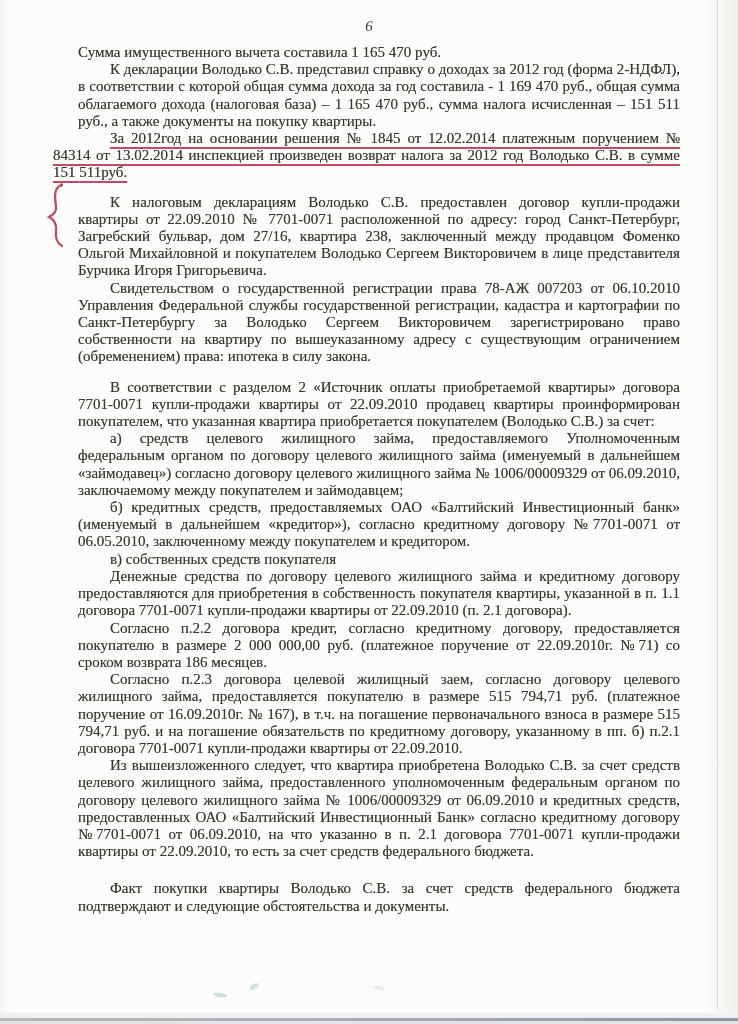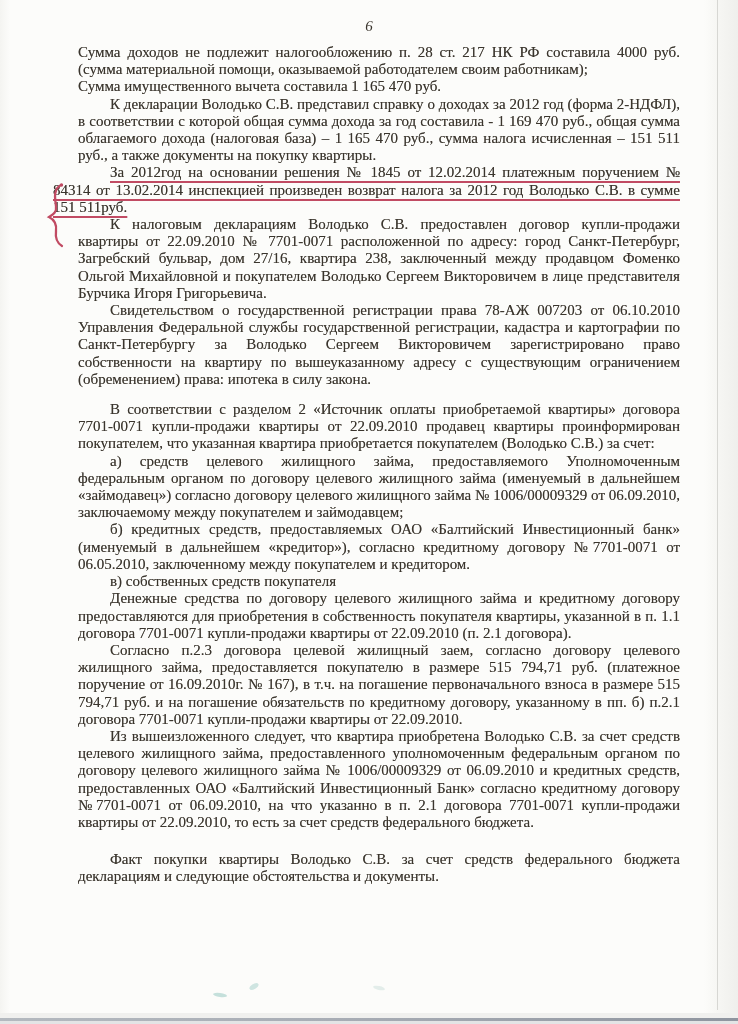--- a/index.html
+++ b/index.html
@@ -17,21 +17,21 @@
     font-style:italic;font-size:15px;color:var(--ink,#3a352d);
   }
   .doc-body{
     position:absolute;left:78px;top:44px;width:602px;
     font-size:15px;line-height:17.2px;color:var(--ink,#3a352d);
     text-align:justify;
     text-shadow:0 0 0.5px rgba(58,53,45,0.55);
   }
   .para{margin:0;}
   .para.indent{text-indent:32px;}
-  .para.gap-sm{margin-top:0;}
+  .para.gap-sm{margin-top:12px;}
   .para.gap-md{margin-top:20px;}
   .para.gap-lg{margin-top:13px;}
   .para.underlined{
     text-decoration:underline;
     text-decoration-color:var(--red,#c14b63);
     text-decoration-thickness:1.9px;
     text-underline-offset:3.5px;
   }
   .para.shift-left{margin-left:-25px;text-indent:57px;}
   .bracket{
@@ -61,34 +61,34 @@
   .smudge-3{left:373px;top:986px;width:12px;height:4px;background:rgba(130,180,172,0.20);transform:rotate(12deg);}
 </style>
 </head>
 <body>
 
 <div class="page">
 
   <div class="page-number">6</div>
 
   <div class="doc-body">
-      <p class="para">Сумма доходов не подлежит налогообложению п. 28 ст. 217 НК РФ составила 4000 руб. (сумма материальной помощи, оказываемой работодателем своим работникам);</p>
       <p class="para">Сумма имущественного вычета составила 1 165 470 руб.</p>
       <p class="para indent">К декларации Володько С.В. представил справку о доходах за 2012 год (форма 2-НДФЛ), в соответствии с которой общая сумма дохода за год составила - 1 169 470 руб., общая сумма облагаемого дохода (налоговая база) – 1 165 470 руб., сумма налога исчисленная – 151 511 руб., а также документы на покупку квартиры.</p>
       <p class="para indent underlined shift-left">За 2012год на основании решения № 1845 от 12.02.2014 платежным поручением № 84314 от 13.02.2014 инспекцией произведен возврат налога за 2012 год Володько С.В. в сумме 151 511руб.</p>
       <p class="para indent gap-sm">К налоговым декларациям Володько С.В. предоставлен договор купли-продажи квартиры от 22.09.2010 № 7701-0071 расположенной по адресу: город Санкт-Петербург, Загребский бульвар, дом 27/16, квартира 238, заключенный между продавцом Фоменко Ольгой Михайловной и покупателем Володько Сергеем Викторовичем в лице представителя Бурчика Игоря Григорьевича.</p>
       <p class="para indent">Свидетельством о государственной регистрации права 78-АЖ 007203 от 06.10.2010 Управления Федеральной службы государственной регистрации, кадастра и картографии по Санкт-Петербургу за Володько Сергеем Викторовичем зарегистрировано право собственности на квартиру по вышеуказанному адресу с существующим ограничением (обременением) права: ипотека в силу закона.</p>
       <p class="para indent gap-lg">В соответствии с разделом 2 «Источник оплаты приобретаемой квартиры» договора 7701-0071 купли-продажи квартиры от 22.09.2010 продавец квартиры проинформирован покупателем, что указанная квартира приобретается покупателем (Володько С.В.) за счет:</p>
       <p class="para indent">а) средств целевого жилищного займа, предоставляемого Уполномоченным федеральным органом по договору целевого жилищного займа (именуемый в дальнейшем «займодавец») согласно договору целевого жилищного займа № 1006/00009329 от 06.09.2010, заключаемому между покупателем и займодавцем;</p>
       <p class="para indent">б) кредитных средств, предоставляемых ОАО «Балтийский Инвестиционный банк» (именуемый в дальнейшем «кредитор»), согласно кредитному договору №7701-0071 от 06.05.2010, заключенному между покупателем и кредитором.</p>
       <p class="para indent">в) собственных средств покупателя</p>
       <p class="para indent">Денежные средства по договору целевого жилищного займа и кредитному договору предоставляются для приобретения в собственность покупателя квартиры, указанной в п. 1.1 договора 7701-0071 купли-продажи квартиры от 22.09.2010 (п. 2.1 договора).</p>
+      <p class="para indent">Согласно п.2.2 договора кредит, согласно кредитному договору, предоставляется покупателю в размере 2 000 000,00 руб. (платежное поручение от 22.09.2010г. №71) со сроком возврата 186 месяцев.</p>
       <p class="para indent">Согласно п.2.3 договора целевой жилищный заем, согласно договору целевого жилищного займа, предоставляется покупателю в размере 515 794,71 руб. (платежное поручение от 16.09.2010г. № 167), в т.ч. на погашение первоначального взноса в размере 515 794,71 руб. и на погашение обязательств по кредитному договору, указанному в пп. б) п.2.1 договора 7701-0071 купли-продажи квартиры от 22.09.2010.</p>
       <p class="para indent">Из вышеизложенного следует, что квартира приобретена Володько С.В. за счет средств целевого жилищного займа, предоставленного уполномоченным федеральным органом по договору целевого жилищного займа № 1006/00009329 от 06.09.2010 и кредитных средств, предоставленных ОАО «Балтийский Инвестиционный Банк» согласно кредитному договору №7701-0071 от 06.09.2010, на что указанно в п. 2.1 договора 7701-0071 купли-продажи квартиры от 22.09.2010, то есть за счет средств федерального бюджета.</p>
-      <p class="para indent gap-md">Факт покупки квартиры Володько С.В. за счет средств федерального бюджета декларациям и следующие обстоятельства и документы.</p>
+      <p class="para indent gap-md">Факт покупки квартиры Володько С.В. за счет средств федерального бюджета подтверждают и следующие обстоятельства и документы.</p>
     </div>
 
   <svg class="bracket" viewBox="0 0 26 66" aria-hidden="true">
     <circle cx="17.5" cy="3" r="1.7"></circle>
     <path d="M17 3 C9 7 11 17 12 24 C13 31 8 33 5 35 C9 37 13 41 12 49 C11 57 13 61 18 64"></path>
   </svg>
 
   <div class="edge-line"></div>
 
   <div class="scan-strip-light"></div>

